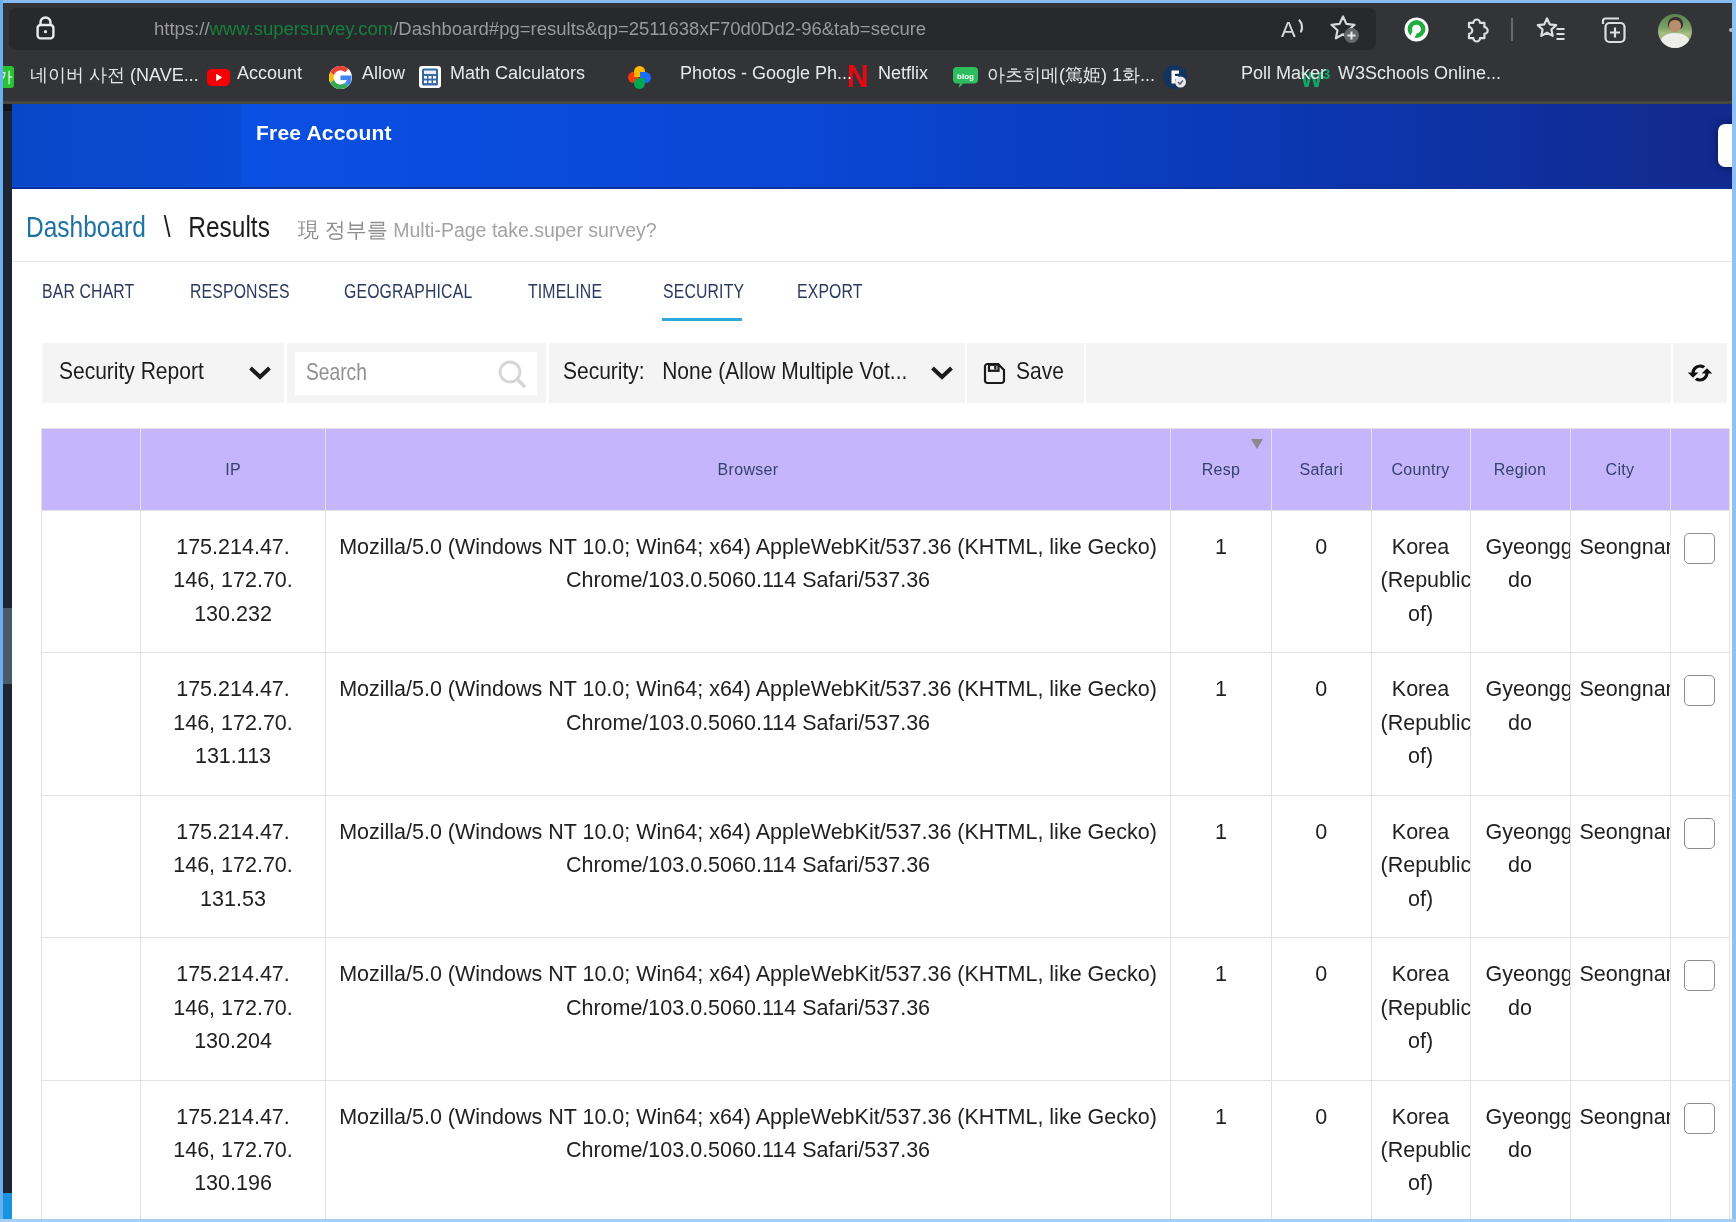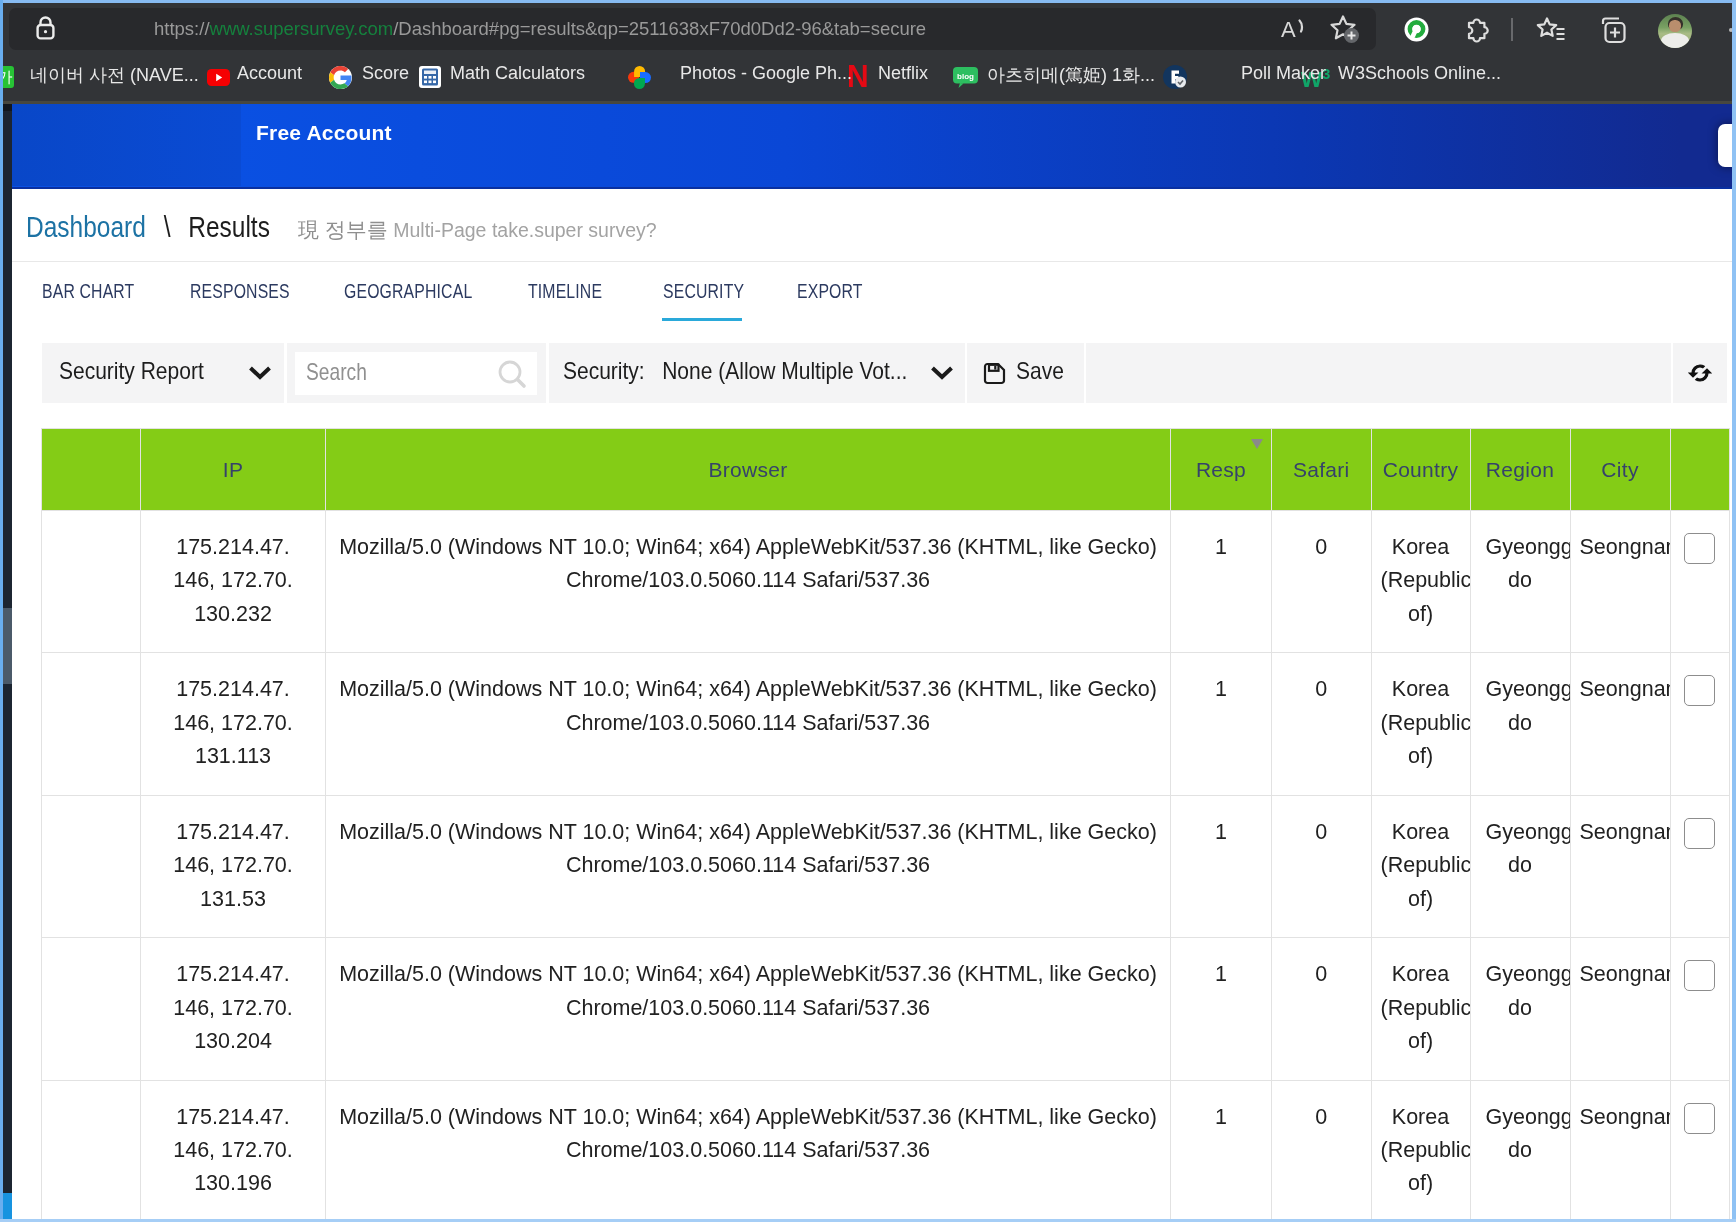--- a/index.html
+++ b/index.html
@@ -48,21 +48,21 @@
   .barlabel { font-size:24px; color:#1d1d1d; white-space:nowrap; transform:scaleX(0.875); transform-origin:0 50%; }
   #searchbox { left:295px; top:352px; width:242px; height:43px; background:#fff; }
   #searchph { left:306px; top:361px; font-size:23px; color:#8c8c8c; }
 
   
   #tbl { left:40.5px; top:428px; border-collapse:collapse; table-layout:fixed; width:1689px; }
   #tbl col.c0{width:99.5px;} #tbl col.c1{width:185px;} #tbl col.c2{width:845px;}
   #tbl col.c3{width:101px;} #tbl col.c4{width:99.5px;} #tbl col.c5{width:99px;}
   #tbl col.c6{width:100px;} #tbl col.c7{width:100px;} #tbl col.c8{width:59.5px;}
   #tbl th, #tbl td { border:1px solid #e2e2e2; overflow:hidden; text-align:center; vertical-align:top; padding:0; }
-  #tbl th { height:82px; background:#84cc16; font-size:21px; font-weight:500; color:#36426b; vertical-align:middle; letter-spacing:0.3px;}
+  #tbl th { height:82px; background:#c4b5fd; font-size:16px; font-weight:500; color:#36426b; vertical-align:middle; letter-spacing:0.3px;}
   #tbl td { height:142.4px; font-size:21.5px; color:#212121; padding-top:20px; line-height:33.4px; }
   #sortarrow { left:1251px; top:439px; width:0; height:0; border-left:6.5px solid transparent; border-right:6.5px solid transparent; border-top:10px solid #8a8a8a; }
   td.cty .l1, td.reg .l1 { text-align:left; white-space:nowrap; }
   td.cty .l1 { padding-left:9px; }
   td.reg .l1 { padding-left:15px; }
   td.city { text-align:left !important; padding-left:9px !important; white-space:nowrap; }
   .cbx { width:31px; height:31px; border:1.5px solid #8d8d8d; border-radius:5px; margin:2px auto 0 auto; }
 
   svg.icon { position:absolute; }
 </style>
@@ -155,21 +155,21 @@
 <svg class="icon" style="left:1163px; top:65px;" width="24" height="24" viewBox="0 0 24 24">
   <circle cx="12" cy="12" r="12" fill="#12355e"></circle>
   <path d="M8.5 18.5 V5.5 h7.5 v3.2 h-4 v2.4 h3.4 v3.2 h-3.4 v4.2 z" fill="#fff"></path>
   <circle cx="17.5" cy="17" r="5.5" fill="#e8eaed"></circle>
   <path d="M15 17 l2 2 3-3.5" fill="none" stroke="#5f6368" stroke-width="1.6"></path>
 </svg>
 <div class="abs" style="left:1301px; top:63px; color:#10a568; font-size:27px; font-weight:700;">w<span style="font-size:15px; vertical-align:8px;">3</span></div>
 
 <div class="abs bmtext" style="left:30px;">네이버 사전 (NAVE...</div>
 <div class="abs bmtext" style="left:237px;">Account</div>
-<div class="abs bmtext" style="left:362px;">Score</div>
+<div class="abs bmtext" style="left:362px;">Allow</div>
 <div class="abs bmtext" style="left:450px;">Math Calculators</div>
 <div class="abs bmtext" style="left:663px;margin-left:17px;">Photos - Google Ph...</div>
 <div class="abs bmtext" style="left:878px;">Netflix</div>
 <div class="abs bmtext" style="left:987px;">아츠히메(篤姫) 1화...</div>
 <div class="abs bmtext" style="left:1201px;margin-left:40px;">Poll Maker</div>
 <div class="abs bmtext" style="left:1338px;">W3Schools Online...</div>
 
 <div class="abs" id="divider"></div>
 <div class="abs" id="sbtrack"></div>
 <div class="abs" id="sbtop"></div>

